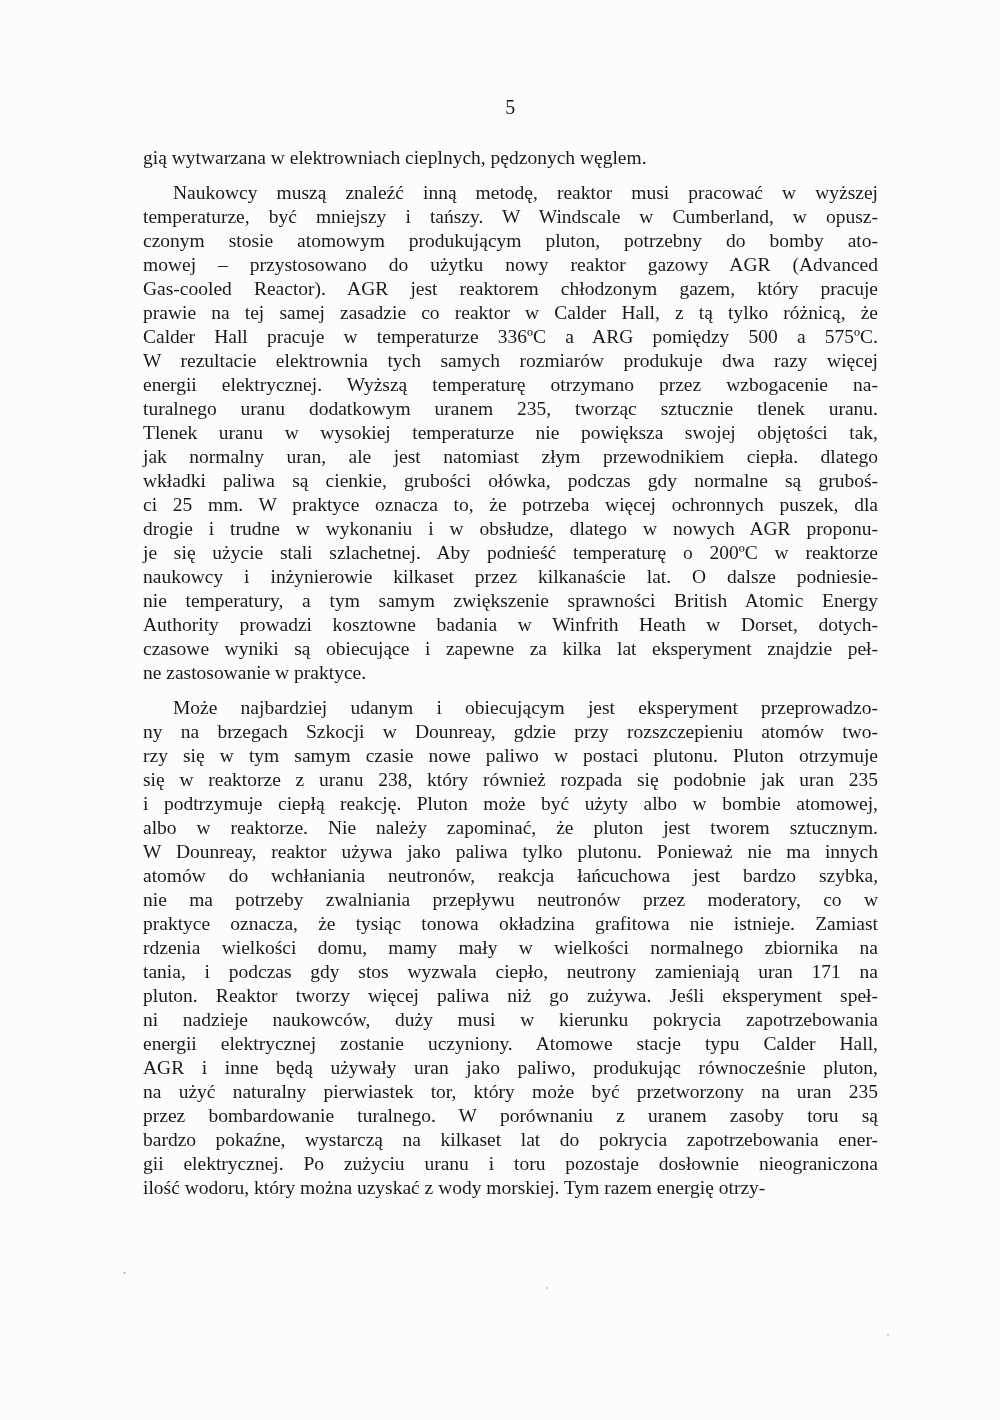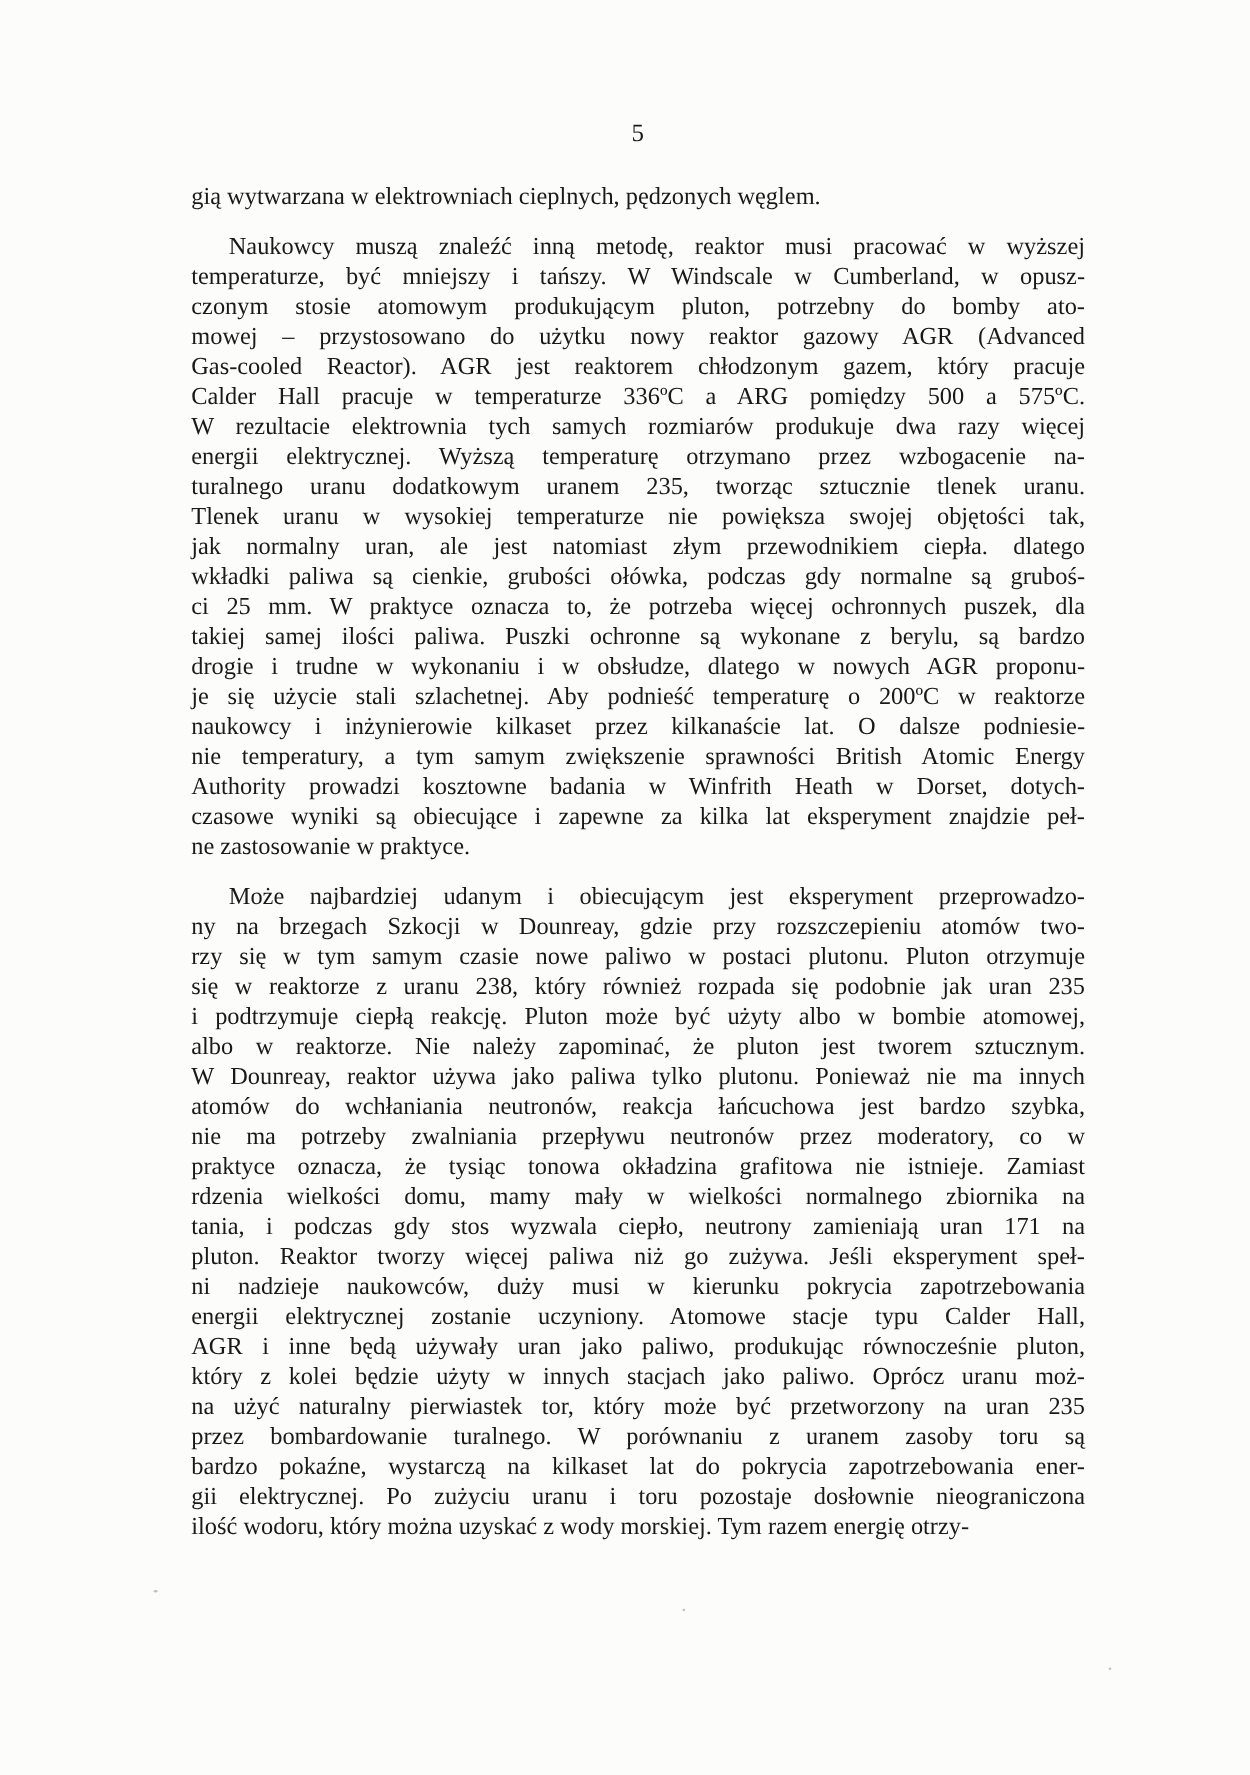--- a/index.html
+++ b/index.html
@@ -28,21 +28,21 @@
     font-size: 20px;
     line-height: 24px;
     letter-spacing: 0.5px;
   }
   .text-block {
     margin: 27px 116px 0 137px;
     width: 747px;
     font-size: 19.5px;
     line-height: 24px;
   }
-  .para { margin: 16px; }
+  .para { margin: 6px; }
   .para + .para { margin-top: 11px; }
   .line {
     text-align: justify;
     min-height: 24px;
   }
   .line.just {
     text-align-last: justify;
   }
   .line.indent {
     text-indent: 30px;
@@ -68,29 +68,29 @@
     <div class="para">
         <div class="line">gią wytwarzana w elektrowniach cieplnych, pędzonych węglem.</div>
       </div>
 
     <div class="para">
         <div class="line just indent">Naukowcy muszą znaleźć inną metodę, reaktor musi pracować w wyższej</div>
         <div class="line just">temperaturze, być mniejszy i tańszy. W Windscale w Cumberland, w opusz-</div>
         <div class="line just">czonym stosie atomowym produkującym pluton, potrzebny do bomby ato-</div>
         <div class="line just">mowej – przystosowano do użytku nowy reaktor gazowy AGR (Advanced</div>
         <div class="line just">Gas-cooled Reactor). AGR jest reaktorem chłodzonym gazem, który pracuje</div>
+        <div class="line just">prawie na tej samej zasadzie co reaktor w Calder Hall, z tą tylko różnicą, że</div>
         <div class="line just">Calder Hall pracuje w temperaturze 336ºC a ARG pomiędzy 500 a 575ºC.</div>
         <div class="line just">W rezultacie elektrownia tych samych rozmiarów produkuje dwa razy więcej</div>
         <div class="line just">energii elektrycznej. Wyższą temperaturę otrzymano przez wzbogacenie na-</div>
         <div class="line just">turalnego uranu dodatkowym uranem 235, tworząc sztucznie tlenek uranu.</div>
         <div class="line just">Tlenek uranu w wysokiej temperaturze nie powiększa swojej objętości tak,</div>
         <div class="line just">jak normalny uran, ale jest natomiast złym przewodnikiem ciepła. dlatego</div>
         <div class="line just">wkładki paliwa są cienkie, grubości ołówka, podczas gdy normalne są gruboś-</div>
         <div class="line just">ci 25 mm. W praktyce oznacza to, że potrzeba więcej ochronnych puszek, dla</div>
-        <div class="line just">takiej samej ilości paliwa. Puszki ochronne są wykonane z berylu, są bardzo</div>
         <div class="line just">drogie i trudne w wykonaniu i w obsłudze, dlatego w nowych AGR proponu-</div>
         <div class="line just">je się użycie stali szlachetnej. Aby podnieść temperaturę o 200ºC w reaktorze</div>
         <div class="line just">naukowcy i inżynierowie kilkaset przez kilkanaście lat. O dalsze podniesie-</div>
         <div class="line just">nie temperatury, a tym samym zwiększenie sprawności British Atomic Energy</div>
         <div class="line just">Authority prowadzi kosztowne badania w Winfrith Heath w Dorset, dotych-</div>
         <div class="line just">czasowe wyniki są obiecujące i zapewne za kilka lat eksperyment znajdzie peł-</div>
         <div class="line">ne zastosowanie w praktyce.</div>
       </div>
 
     <div class="para">
@@ -103,21 +103,20 @@
         <div class="line just">W Dounreay, reaktor używa jako paliwa tylko plutonu. Ponieważ nie ma innych</div>
         <div class="line just">atomów do wchłaniania neutronów, reakcja łańcuchowa jest bardzo szybka,</div>
         <div class="line just">nie ma potrzeby zwalniania przepływu neutronów przez moderatory, co w</div>
         <div class="line just">praktyce oznacza, że tysiąc tonowa okładzina grafitowa nie istnieje. Zamiast</div>
         <div class="line just">rdzenia wielkości domu, mamy mały w wielkości normalnego zbiornika na</div>
         <div class="line just">tania, i podczas gdy stos wyzwala ciepło, neutrony zamieniają uran 171 na</div>
         <div class="line just">pluton. Reaktor tworzy więcej paliwa niż go zużywa. Jeśli eksperyment speł-</div>
         <div class="line just">ni nadzieje naukowców, duży musi w kierunku pokrycia zapotrzebowania</div>
         <div class="line just">energii elektrycznej zostanie uczyniony. Atomowe stacje typu Calder Hall,</div>
         <div class="line just">AGR i inne będą używały uran jako paliwo, produkując równocześnie pluton,</div>
-        <div class="line just">który z kolei będzie użyty w innych stacjach jako paliwo. Oprócz uranu moż-</div>
         <div class="line just">na użyć naturalny pierwiastek tor, który może być przetworzony na uran 235</div>
         <div class="line just">przez bombardowanie turalnego. W porównaniu z uranem zasoby toru są</div>
         <div class="line just">bardzo pokaźne, wystarczą na kilkaset lat do pokrycia zapotrzebowania ener-</div>
         <div class="line just">gii elektrycznej. Po zużyciu uranu i toru pozostaje dosłownie nieograniczona</div>
         <div class="line">ilość wodoru, który można uzyskać z wody morskiej. Tym razem energię otrzy-</div>
       </div>
   </div>
 
   <div class="speck s1"></div>
   <div class="speck s2"></div>

